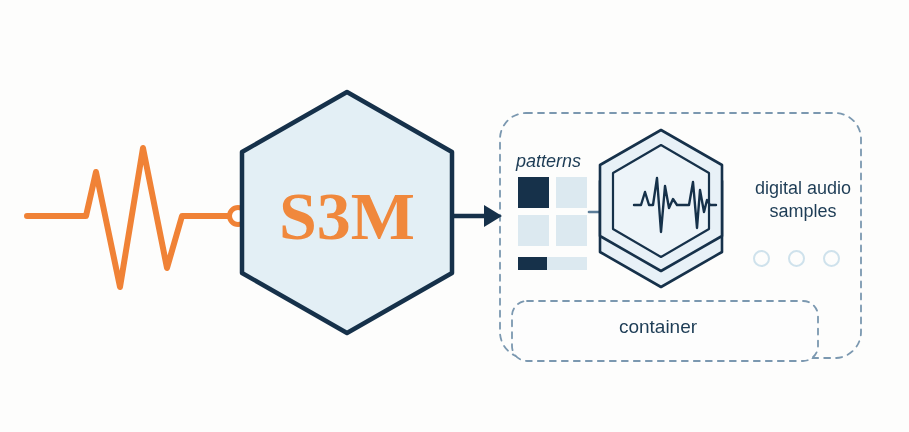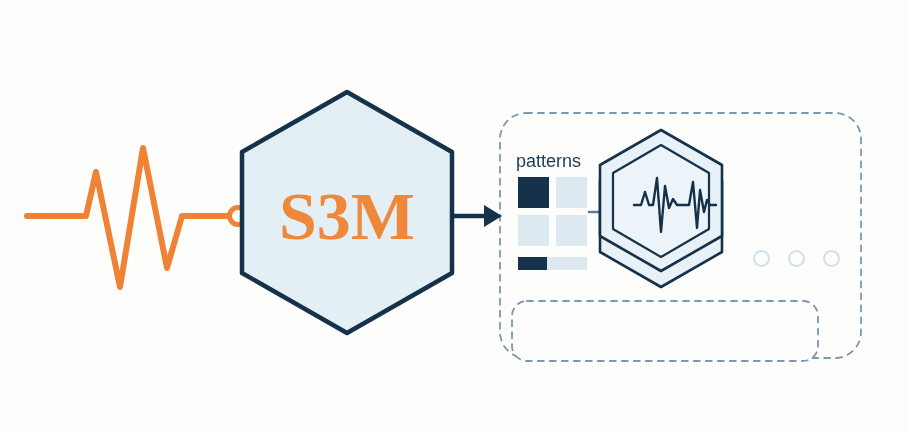--- a/index.html
+++ b/index.html
@@ -44,20 +44,21 @@
   }
   
   #patterns-label {
     position: absolute;
     left: 516px;
     top: 150px;
     font-size: 18px;
     color: #1d3c55;
     line-height: 22px;
     white-space: nowrap;
+    font-style: italic;
   }
   
   #patterns-grid {
     position: absolute;
     left: 518px;
     top: 177px;
     width: 74px;
     height: 92px;
   }
   .pat-sq {
@@ -226,21 +227,23 @@
   <div id="patterns-grid">
     <div class="pat-sq dark s0"></div>
     <div class="pat-sq light s1"></div>
     <div class="pat-sq light s2"></div>
     <div class="pat-sq light s3"></div>
     <div id="pat-bar">
       <div id="pat-bar-fill"></div>
     </div>
   </div>
 
+  <div id="das-label">digital audio samples</div>
 
   <div id="sample-dots">
     <div class="dot d0"></div>
     <div class="dot d1"></div>
     <div class="dot d2"></div>
   </div>
 
+  <div id="container-label">container</div>
 
 </div>
 
 </body></html>

